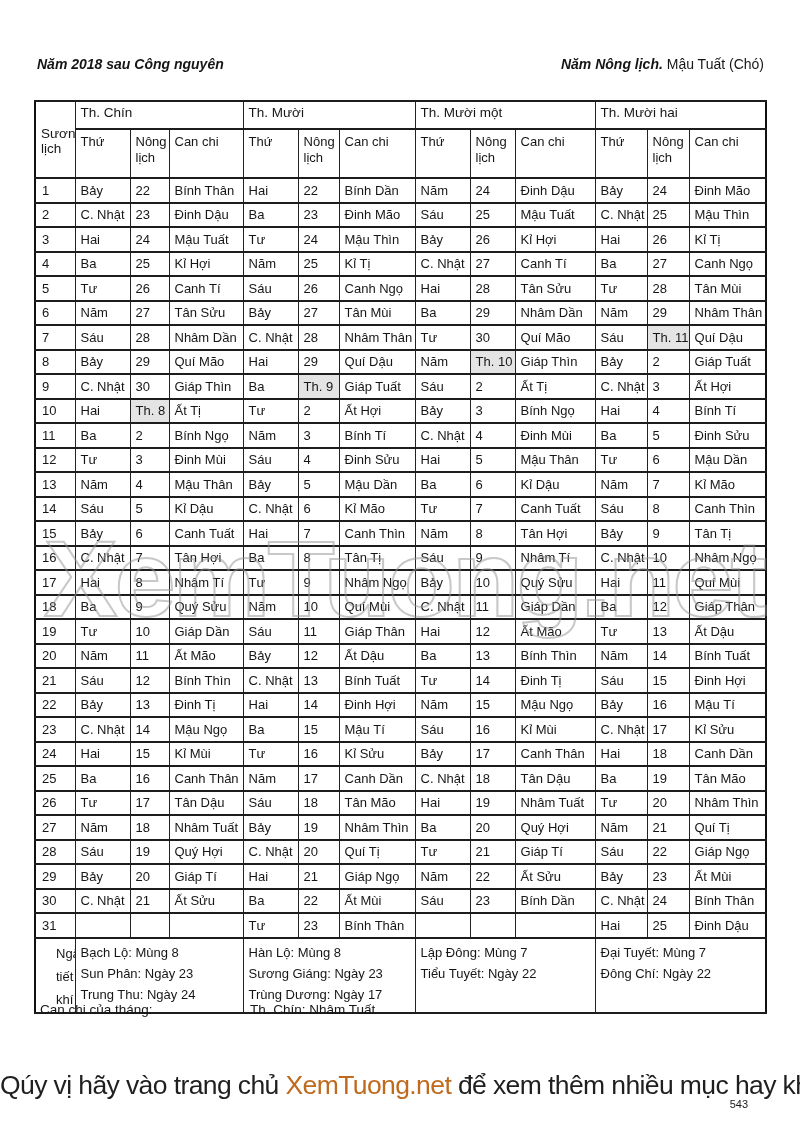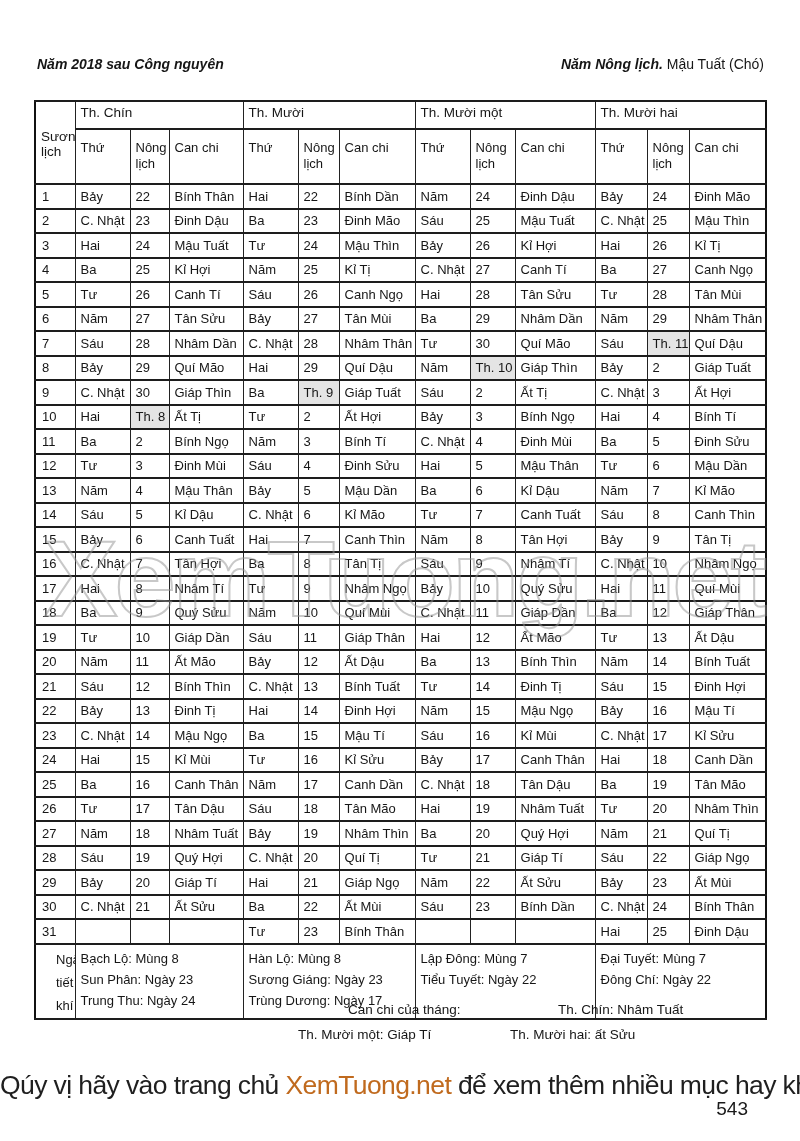--- a/index.html
+++ b/index.html
@@ -18,47 +18,47 @@
   
   .tblwrap{position:absolute;top:100px;left:34px;}
   table{border-collapse:collapse;table-layout:fixed;width:731px;}
   td,th{border-left:1px solid #222;border-right:1px solid #222;
     border-top:2px solid #1d1d1d;border-bottom:2px solid #1d1d1d;
     font-size:13px;font-weight:normal;padding:1px 3px 1px 5px;
     text-align:left;vertical-align:middle;overflow:hidden;white-space:nowrap;}
   table{border:2px solid #111;}
   thead th{vertical-align:top;}
   tr.grp th{text-align:left;height:22px;font-size:13.5px;padding-top:3px;}
-  tr.sub th{height:42px;padding-top:10px;}
+  tr.sub th{height:42px;padding-top:4px;}
   th.corner{vertical-align:middle;padding-top:0;white-space:normal;line-height:15px;}
   tbody tr{height:24.5px;}
   tbody td.c0{padding-left:6px;}
   td.hl{background:#e4e4e4;}
   tr.tk td{vertical-align:top;height:64px;white-space:normal;padding-top:3px;}
   tr.tk td.lab{line-height:23px;padding-left:20px;white-space:normal;}
   tr.tk .ln{line-height:21px;white-space:nowrap;}
 
   
   .wm{position:absolute;top:508px;left:44px;width:720px;height:140px;
     display:flex;align-items:center;pointer-events:none;z-index:5;
     font-size:108px;font-weight:bold;letter-spacing:-3px;
     color:transparent;-webkit-text-stroke:2px rgba(145,145,145,0.5);
     transform:scaleX(1.02);transform-origin:left center;}
 
   
   .ccthang{position:absolute;top:997px;left:40px;width:730px;font-size:13.5px;}
-  .ccthang .row{display:flex;line-height:25px;justify-content:flex-end;}
+  .ccthang .row{display:flex;line-height:25px;}
   .ccthang .lab{width:172px;}
   .ccthang .colA{width:250px;padding-left:38px;box-sizing:border-box;}
   .ccthang .colB{width:260px;}
 
   
   .footline{position:absolute;top:1070px;left:0;width:800px;text-align:center;
     font-size:26.5px;letter-spacing:-0.6px;color:#1f1f1f;white-space:nowrap;}
-  .pagenum{position:absolute;top:1098px;right:52px;font-size:19px;color:#1a1a1a;}
+  .pagenum{position:absolute;top:1098px;right:52px;font-size:11px;color:#1a1a1a;}
 </style>
 </head>
 <body>
 
 <div class="tophead">
   <span class="left">Năm 2018  sau Công nguyên</span>
   <span class="right"><span class="lbl">Năm Nông lịch.</span><span> Mậu Tuất (Chó)</span></span>
 </div>
 
 <div class="tblwrap">
@@ -592,23 +592,18 @@
   </table>
 </div>
 
 <div class="wm">XemTuong.net</div>
 
 <div class="ccthang">
   <div class="row">
     <span class="lab">Can chi của tháng:</span>
     <span class="colA">Th. Chín: Nhâm  Tuất</span>
   </div>
-  <div class="row">
-    <span class="lab"></span>
-    <span class="colA">Th. Mười một: Giáp Tí</span>
-    <span class="colB">Th. Mười hai: ất  Sửu</span>
-  </div>
 </div>
 
 <div class="footline">
   <span>Qúy vị hãy vào trang chủ </span><span id="brand" style="color: rgb(192, 106, 30);">XemTuong.net</span><span> để xem thêm nhiều mục hay khác</span>
 </div>
 <div class="pagenum">543</div>
 
 </body></html>

